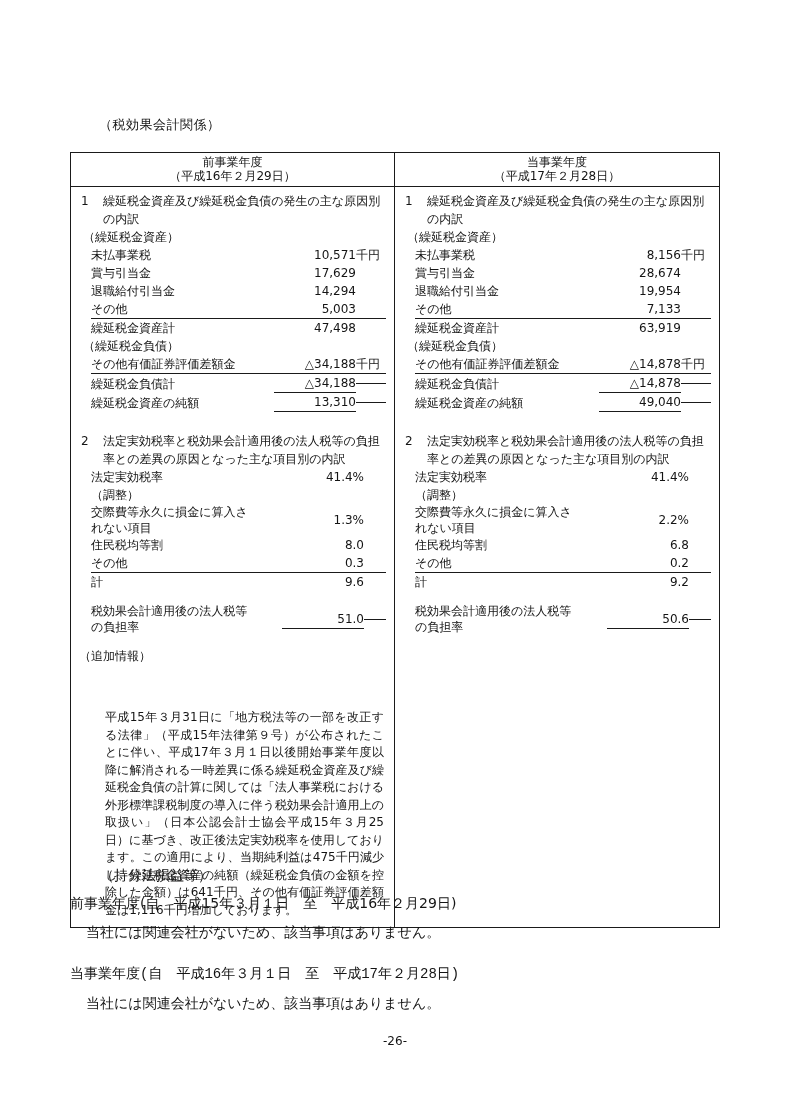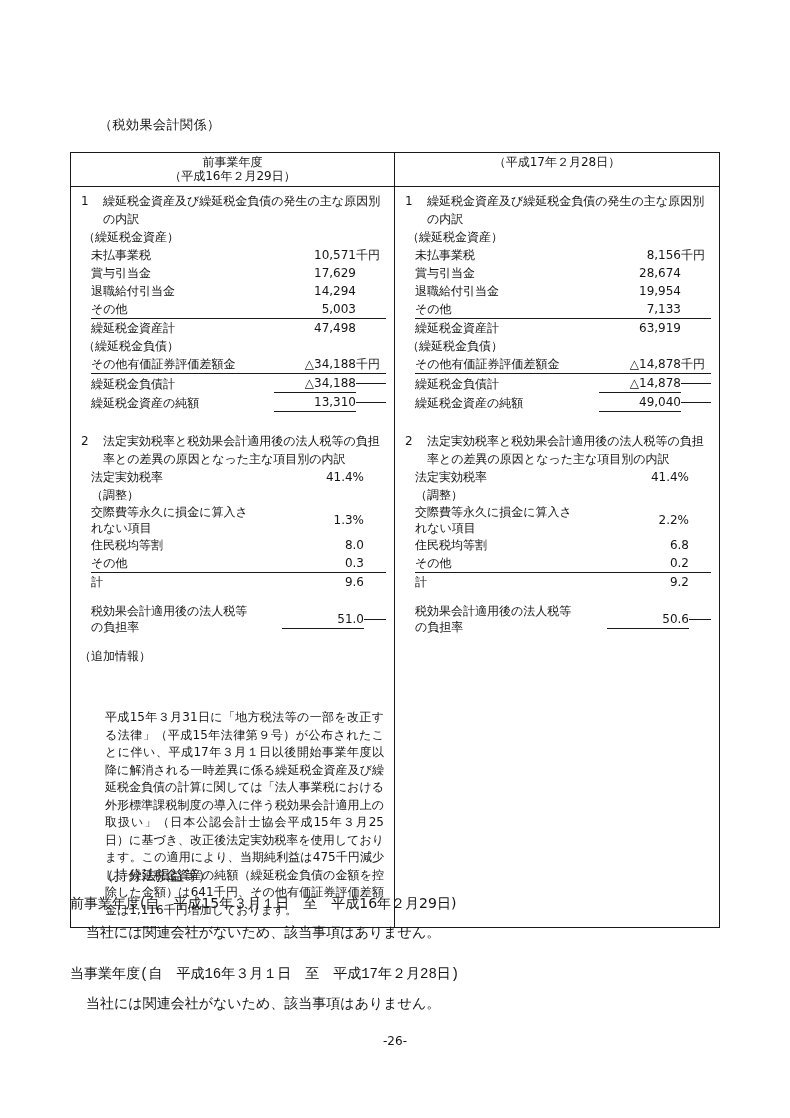--- a/index.html
+++ b/index.html
@@ -58,20 +58,21 @@
 
   <div class="doc-title">（税効果会計関係）</div>
 
   <div class="tax-table">
     <div class="tbl-header">
       <div class="th-cell left">
         <div>前事業年度</div>
         <div>（平成16年２月29日）</div>
       </div>
       <div class="th-cell">
+        <div>当事業年度</div>
         <div>（平成17年２月28日）</div>
       </div>
     </div>
 
     <div class="tbl-body">
 
       <div class="body-cell left">
         <div class="sec-heading">
           <span class="sec-no">1</span>
           <span class="sec-text">繰延税金資産及び繰延税金負債の発生の主な原因別の内訳</span>

